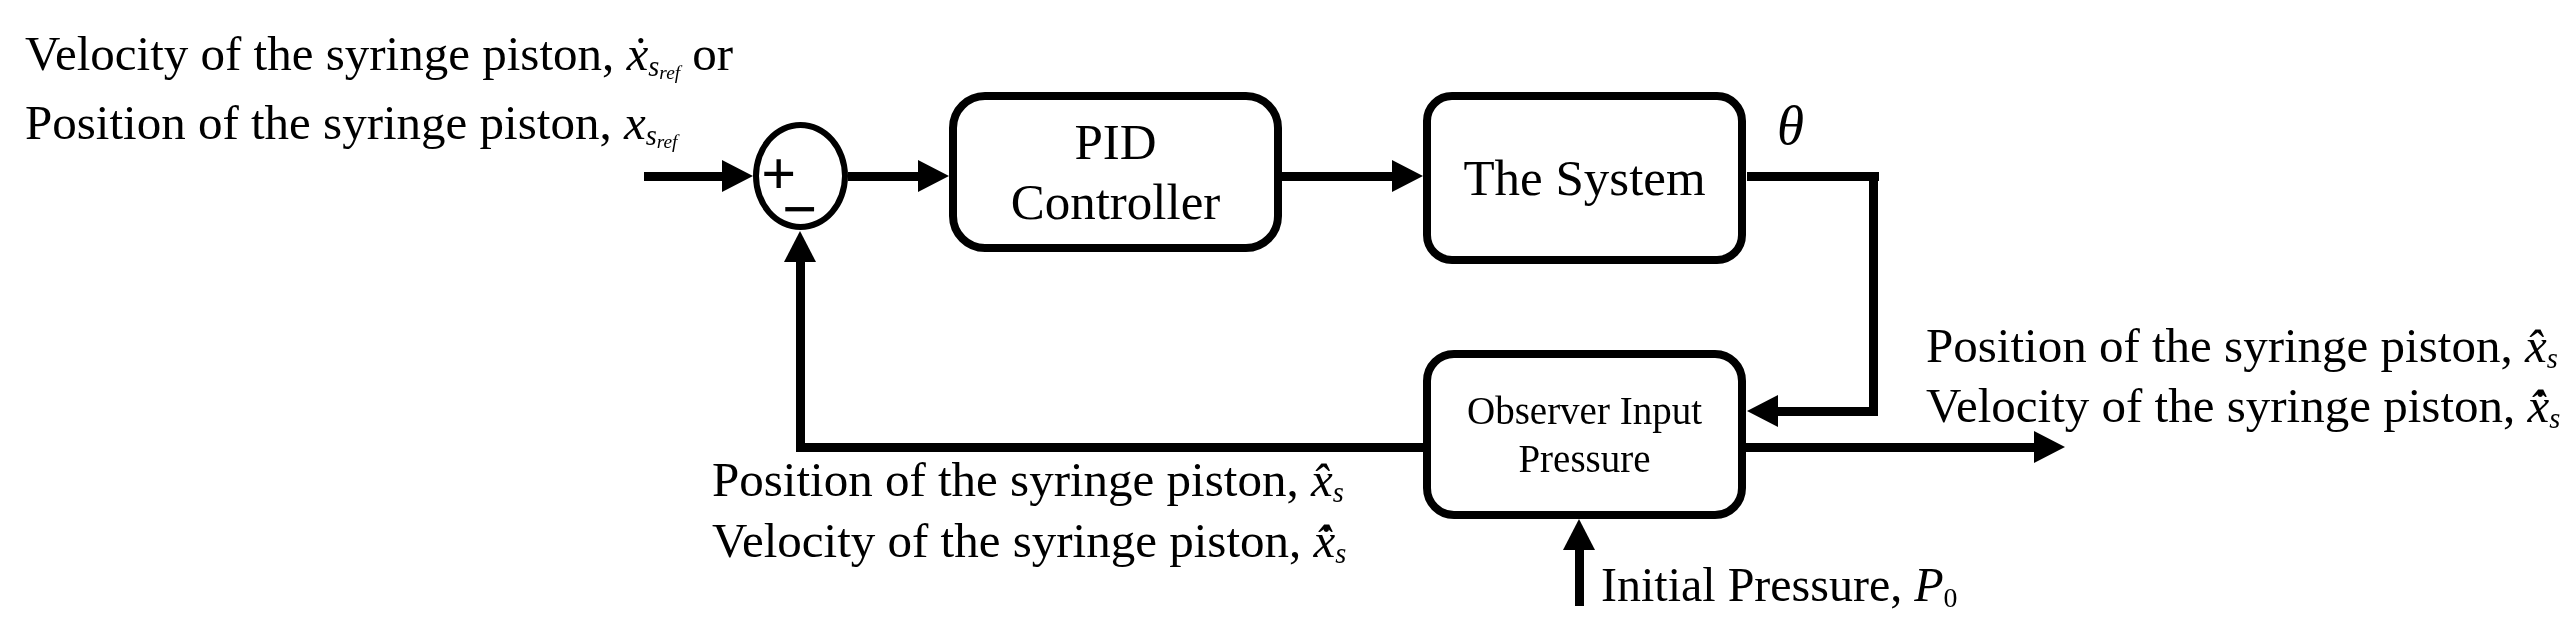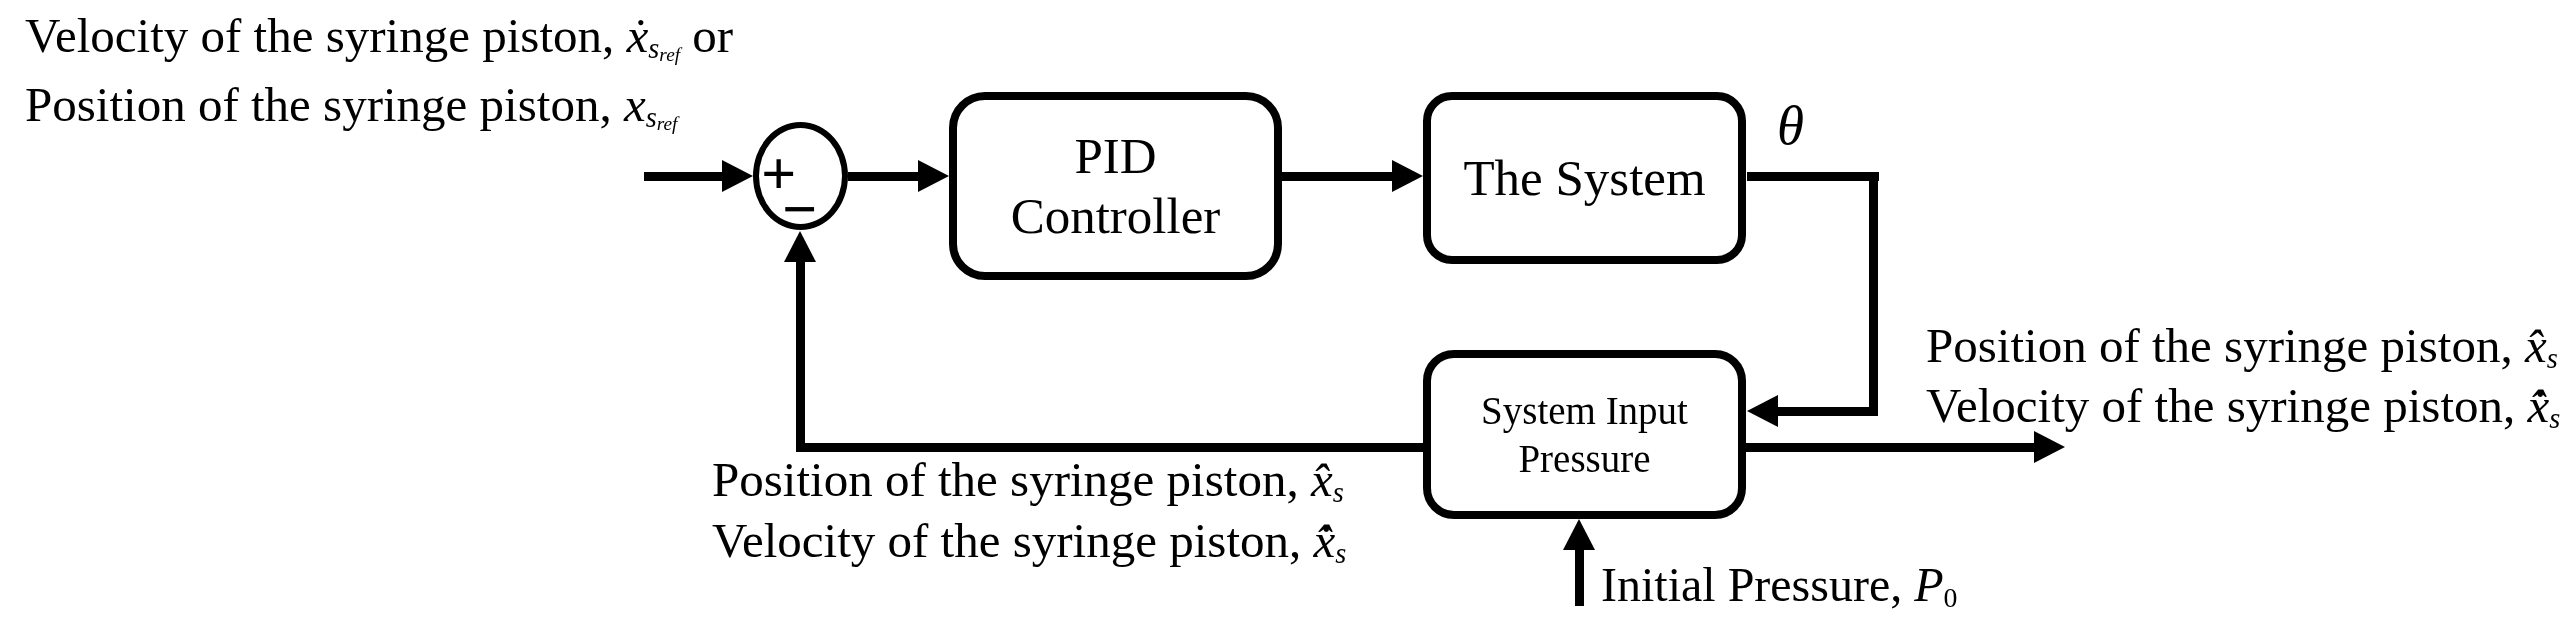--- a/index.html
+++ b/index.html
@@ -54,27 +54,27 @@
     background: #fff;
   }
   .sum-sign {
     position: absolute;
     font-weight: bold;
     font-size: 62px;
     line-height: 62px;
   }
   #plus-sign  { left: 761px; top: 142px; }
   #minus-sign { left: 782px; top: 178px; }
-  #pid-block      { left: 949px; top: 92px; width: 333px; height: 188px; }
+  #pid-block      { left: 949px; top: 92px; width: 333px; height: 160px; }
   #system-block   { left: 1423px; top: 92px; width: 323px; height: 172px; border-radius: 29px; }
   #observer-block { left: 1423px; top: 350px; width: 323px; height: 169px;
                     font-size: 39px; line-height: 48px; border-radius: 31px; }
   #theta-label { position: absolute; left: 1777px; top: 97px;
                  font-size: 55px; line-height: 58px; font-style: italic; }
-  #reference-label { left: 25px;   top: 1px;   line-height: 69px; }
+  #reference-label { left: 25px;   top: 19px;   line-height: 69px; }
   #feedback-label  { left: 712px; top: 449px; line-height: 61px; }
   #output-label    { left: 1926px; top: 316px; line-height: 60px; }
   #initial-pressure-label { left: 1601px; top: 556px; font-size: 48px; line-height: 58px; }
 </style>
 </head>
 <body>
 
 <div id="figure">
 
   <div class="hline" style="left:644px;  top:172px; width:82px; height:9px;"></div>
@@ -108,21 +108,21 @@
   <div class="block" id="pid-block">
     <div>PID</div>
     <div>Controller</div>
   </div>
 
   <div class="block" id="system-block">
     <div>The System</div>
   </div>
 
   <div class="block" id="observer-block">
-    <div>System Input</div>
+    <div>Observer Input</div>
     <div>Pressure</div>
   </div>
 
   <div id="theta-label">θ</div>
 
   <div class="lbl" id="reference-label">
     <div><span>Velocity of the syringe piston, </span><i>ẋ</i><sub><i>s</i><sub><i>ref</i></sub></sub><span> or</span></div>
     <div><span>Position of the syringe piston, </span><i>x</i><sub><i>s</i><sub><i>ref</i></sub></sub><span></span></div>
   </div>
 

